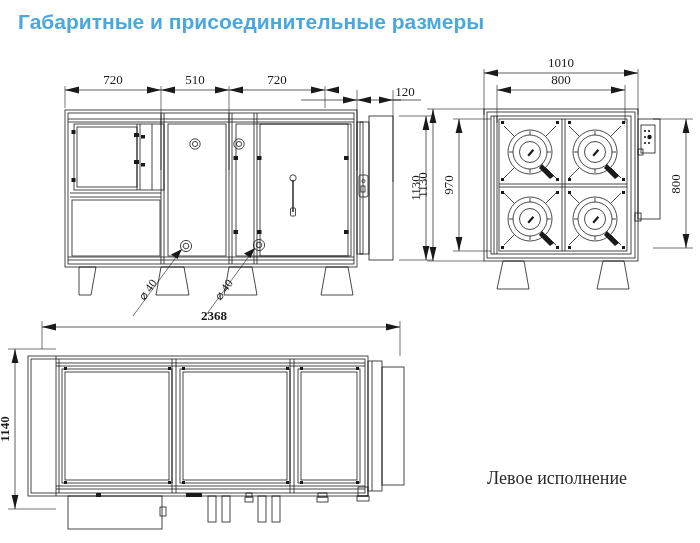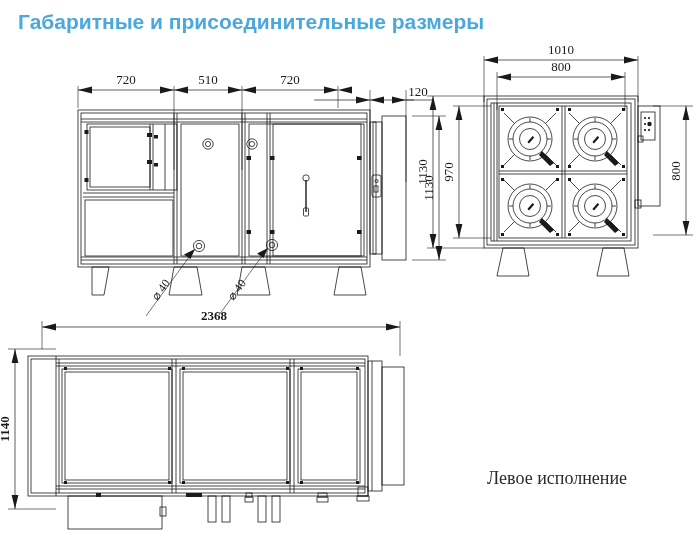--- a/index.html
+++ b/index.html
@@ -37,21 +37,21 @@
     font-size:18px;
     color:#2a2a2a;
     white-space:nowrap;
   }
 </style>
 </head>
 <body>
 
 <div id="page-title">Габаритные и присоединительные размеры</div>
 
-<div class="drawing" style="left:14px;top:60px;width:450px;height:250px;">
+<div class="drawing" style="left:1px;top:60px;width:450px;height:250px;">
 <svg width="450" height="250" viewBox="0 0 450 250">
   <g fill="none" stroke="#1a1a1a" stroke-width="0.8" shape-rendering="geometricPrecision">
 
     <g stroke-width="0.6">
       <line x1="64" y1="26" x2="64" y2="48"></line>
       <line x1="160" y1="26" x2="160" y2="110"></line>
       <line x1="228" y1="26" x2="228" y2="110"></line>
       <line x1="324" y1="26" x2="324" y2="48"></line>
       <line x1="356" y1="30" x2="356" y2="110"></line>
       <line x1="392" y1="30" x2="392" y2="122"></line>
@@ -173,21 +173,21 @@
   <text class="dimtext" x="112" y="24" text-anchor="middle">720</text>
   <text class="dimtext" x="194" y="24" text-anchor="middle">510</text>
   <text class="dimtext" x="276" y="24" text-anchor="middle">720</text>
   <text class="dimtext" x="404" y="36" text-anchor="middle">120</text>
   <text class="dimtext" x="419" y="128" text-anchor="middle" transform="rotate(-90 419 128)">1130</text>
   <text class="dimtext-sm" x="150" y="232" text-anchor="middle" transform="rotate(-54 150 232)">⌀ 40</text>
   <text class="dimtext-sm" x="226" y="232" text-anchor="middle" transform="rotate(-54 226 232)">⌀ 40</text>
 </svg>
 </div>
 
-<div class="drawing" style="left:425px;top:40px;width:275px;height:255px;">
+<div class="drawing" style="left:425px;top:53px;width:275px;height:255px;">
 <svg width="275" height="255" viewBox="0 0 275 255">
   <g fill="none" stroke="#1a1a1a" stroke-width="0.8" shape-rendering="geometricPrecision">
 
     <g stroke-width="0.6">
       <line x1="59" y1="16" x2="59" y2="62"></line>
       <line x1="213" y1="16" x2="213" y2="62"></line>
       <line x1="72" y1="32" x2="72" y2="70"></line>
       <line x1="200" y1="32" x2="200" y2="70"></line>
     </g>
 

